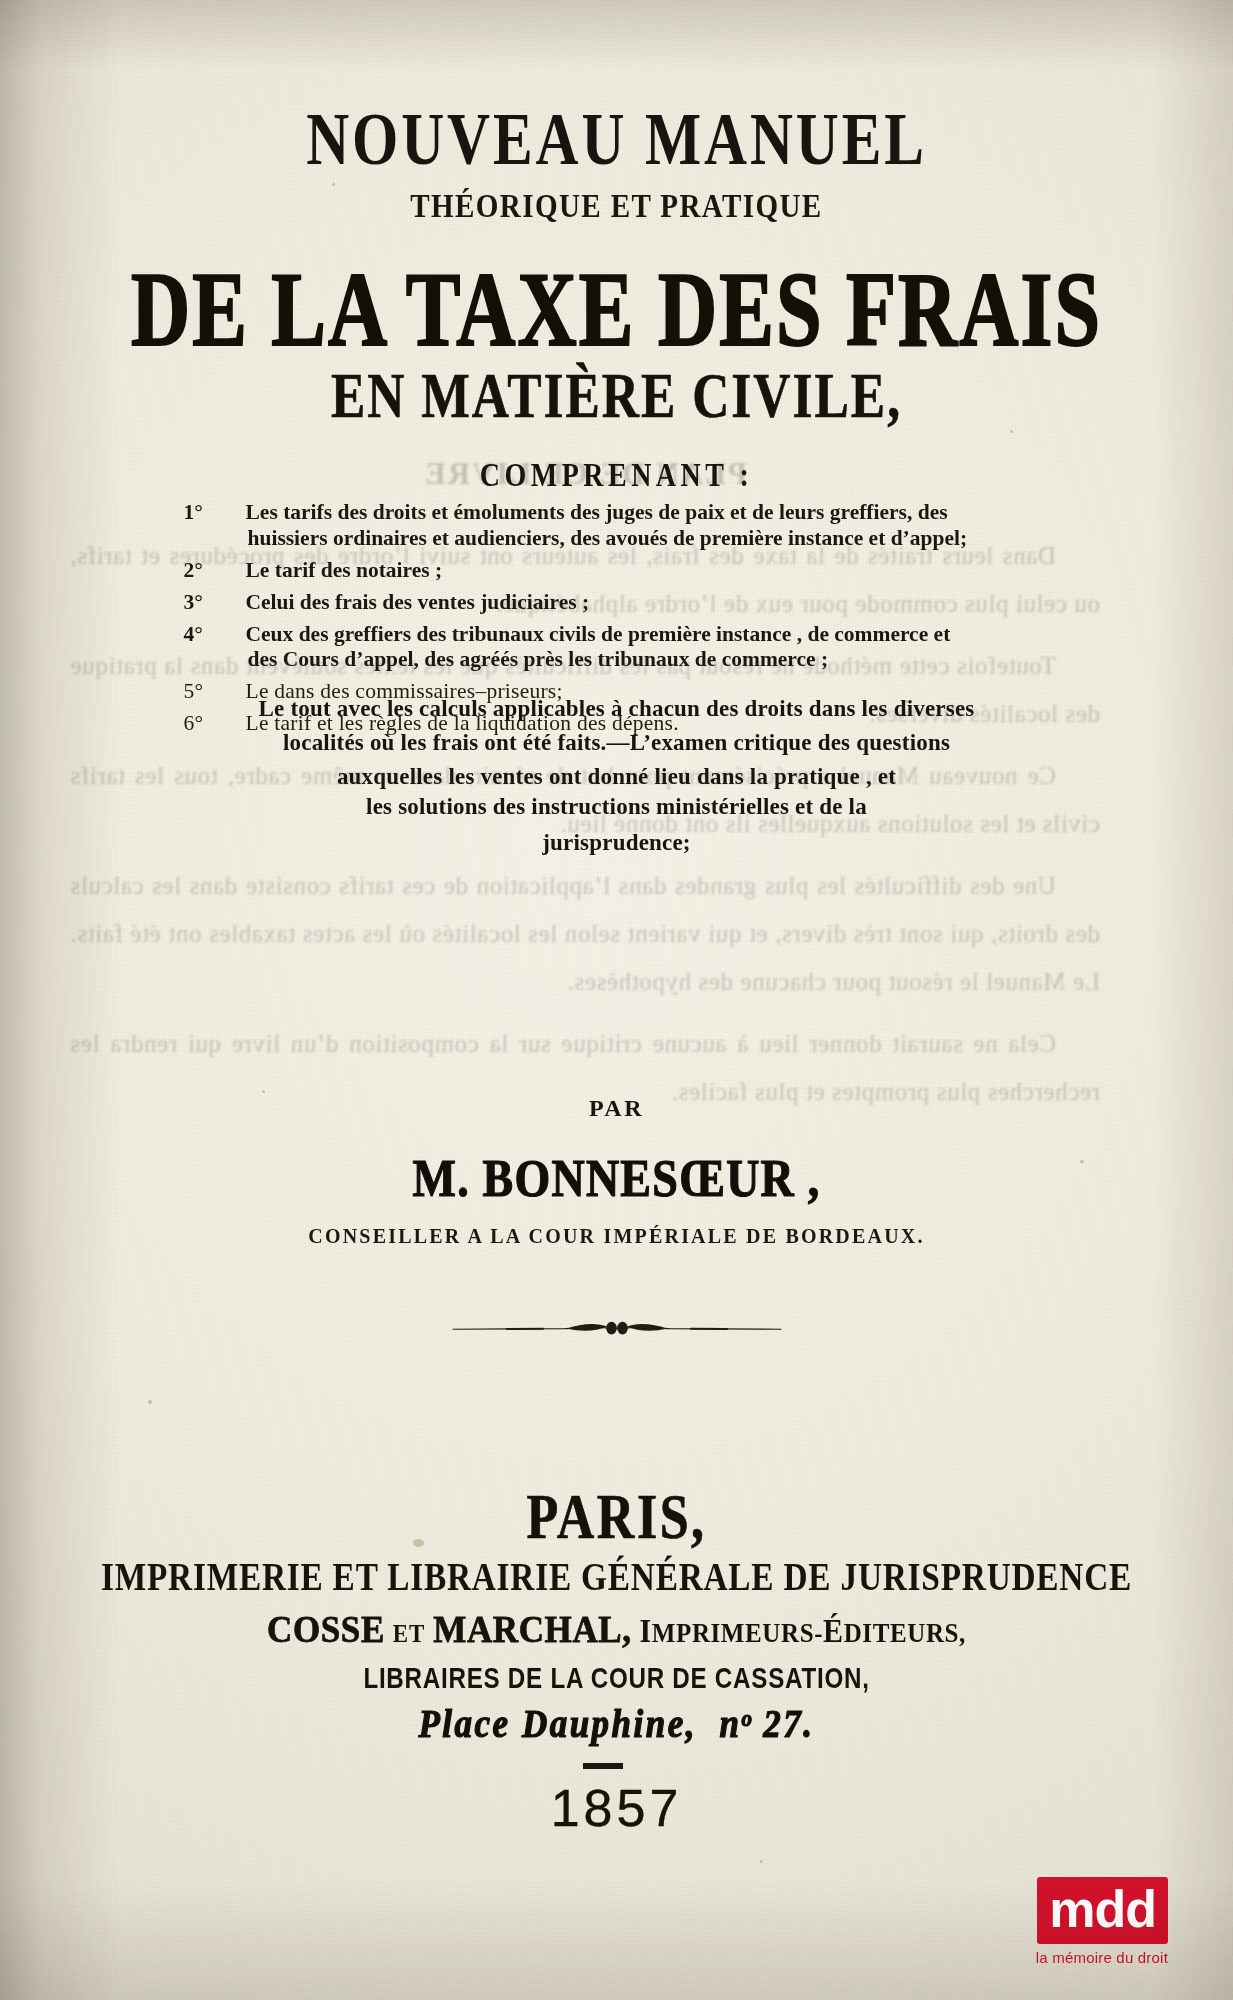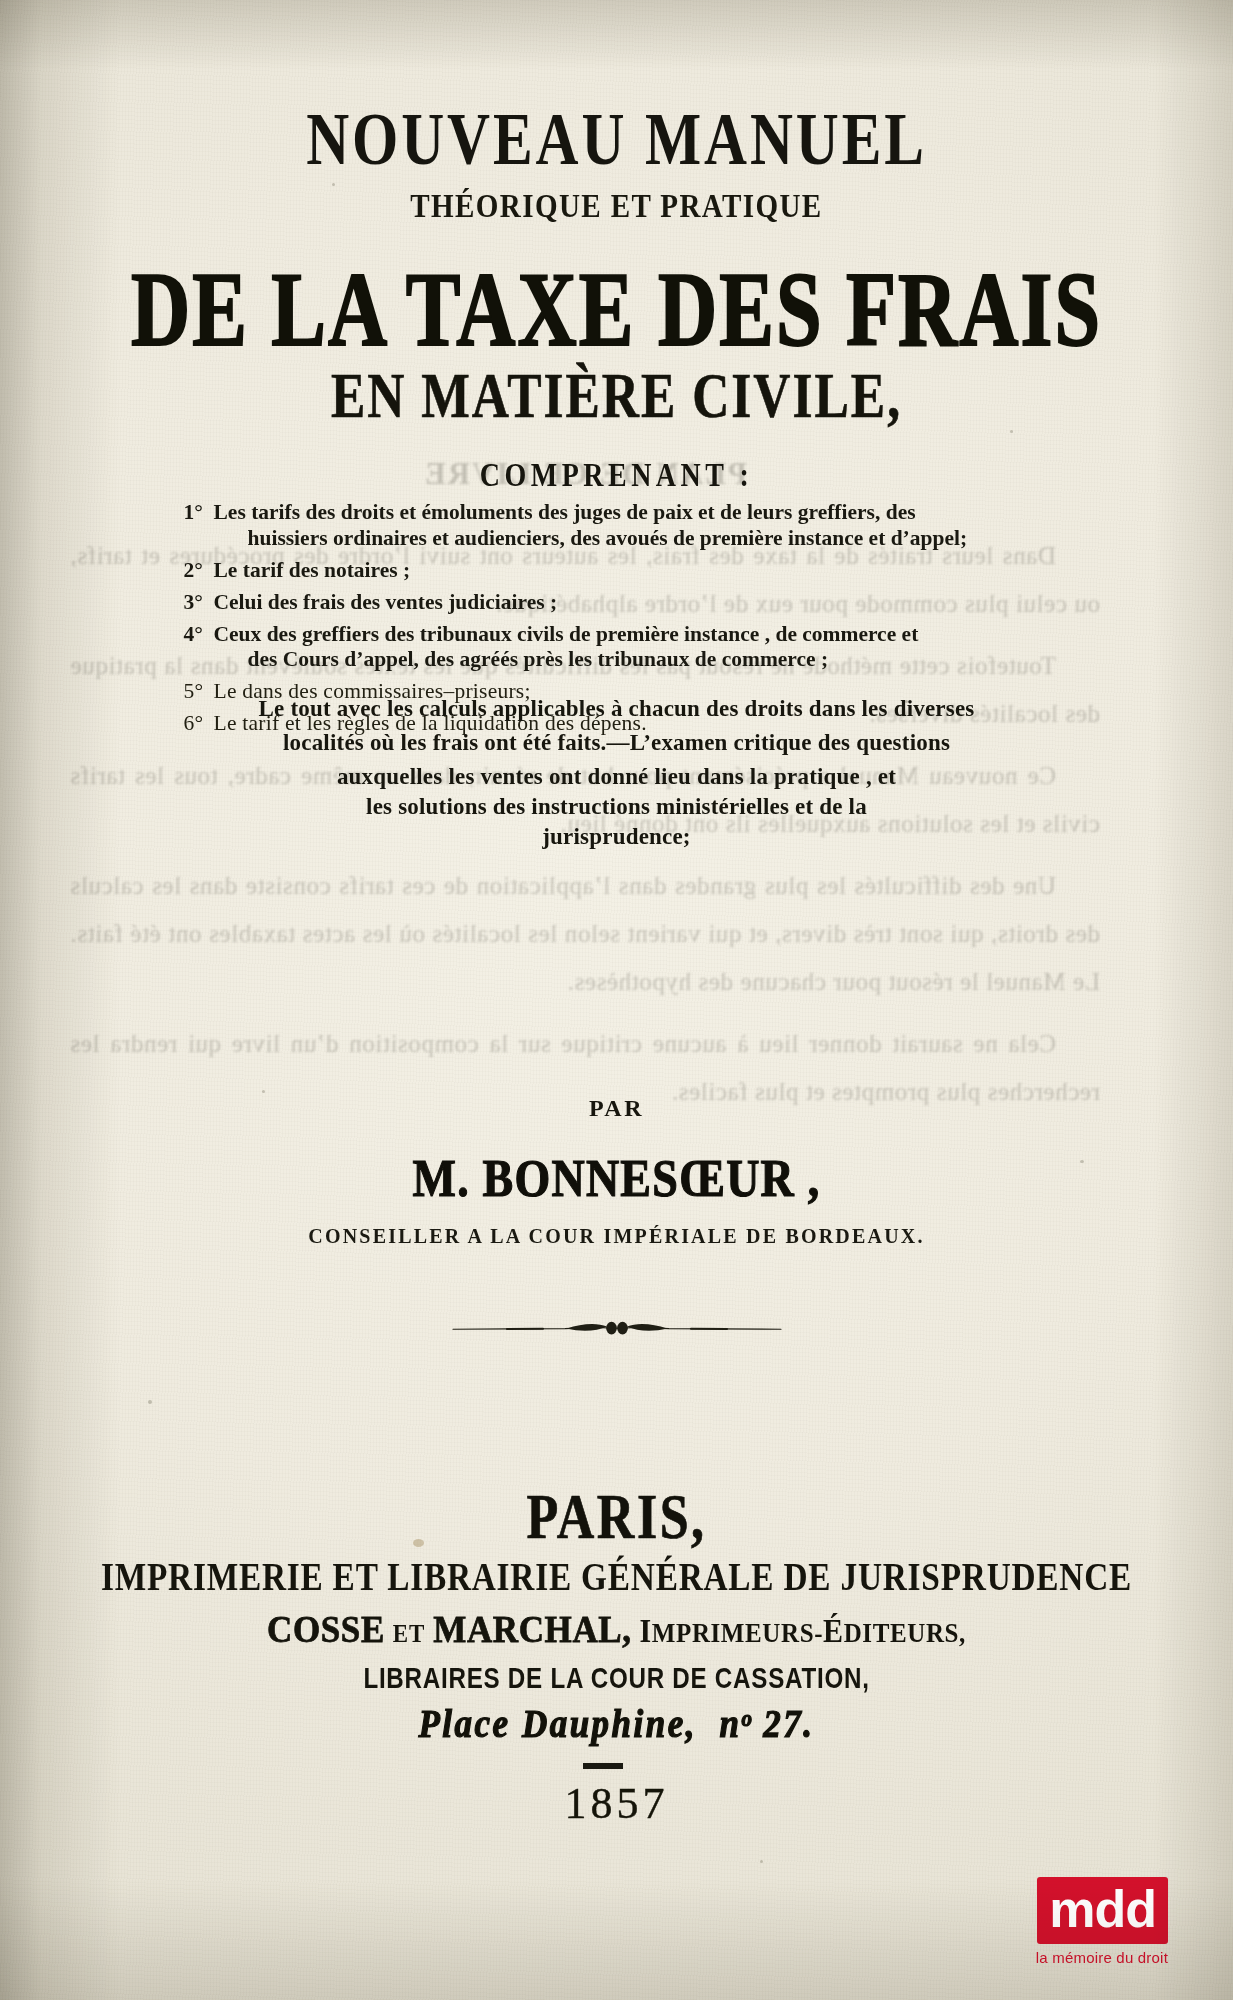--- a/index.html
+++ b/index.html
@@ -140,21 +140,21 @@
     padding-left:36px;
     text-indent:-36px;
   }
   .li.b{font-weight:bold;}
   .li .num{
     display:inline-block;
     width:30px;
     text-indent:0;
     font-weight:bold;
   }
-  .li .cont{display:inline;}
+  .li .cont{display:inline;margin-left:32px;}
   .li .l2{
     display:block;
     text-indent:0;
     padding-left:28px;
   }
   .li.light{font-weight:normal;letter-spacing:.25px;color:#222013;}
   .li.light .num{font-weight:normal;}
 
   
   #summary{
@@ -164,21 +164,21 @@
     font-size:23px;
     line-height:30px;
     color:#17160e;
     letter-spacing:.2px;
   }
   #summary div{text-align:center;}
   #summary .w1{width:1000px;margin:0 auto;}
   #summary .w2{width:880px;margin:4px auto;}
   #summary .w3{width:760px;margin:0 auto;}
   #summary .w4{width:620px;margin:0 auto;}
-  #summary .w5{width:420px;margin:0 auto;}
+  #summary .w5{width:420px;margin:6px auto;}
 
   
   #t-par{
     position:absolute;top:1095px;left:0;width:1233px;
     font-family:"Liberation Serif", serif;
     font-weight:bold;
     font-size:24px;
     letter-spacing:2.5px;
     color:#17160e;
   }
@@ -266,22 +266,22 @@
     -webkit-text-stroke:1.1px #121109;
   }
   #t-place .sup{font-size:21px;vertical-align:.45em;letter-spacing:0;}
   #rule-date{
     position:absolute;top:1763px;left:50%;
     width:40px;height:6px;margin-left:-20px;
     background:#1a1911;
   }
   #t-year{
     position:absolute;top:1778px;left:0;width:1233px;
-    font-family:Liberation Serif, serif;
-    font-size:44px;
+    font-family:Liberation Sans, sans-serif;
+    font-size:52px;
     letter-spacing:4px;
     color:#151409;
     -webkit-text-stroke:.4px #151409;
   }
 
   
   #logo{
     position:absolute;right:38px;bottom:34px;
     text-align:right;
   }

